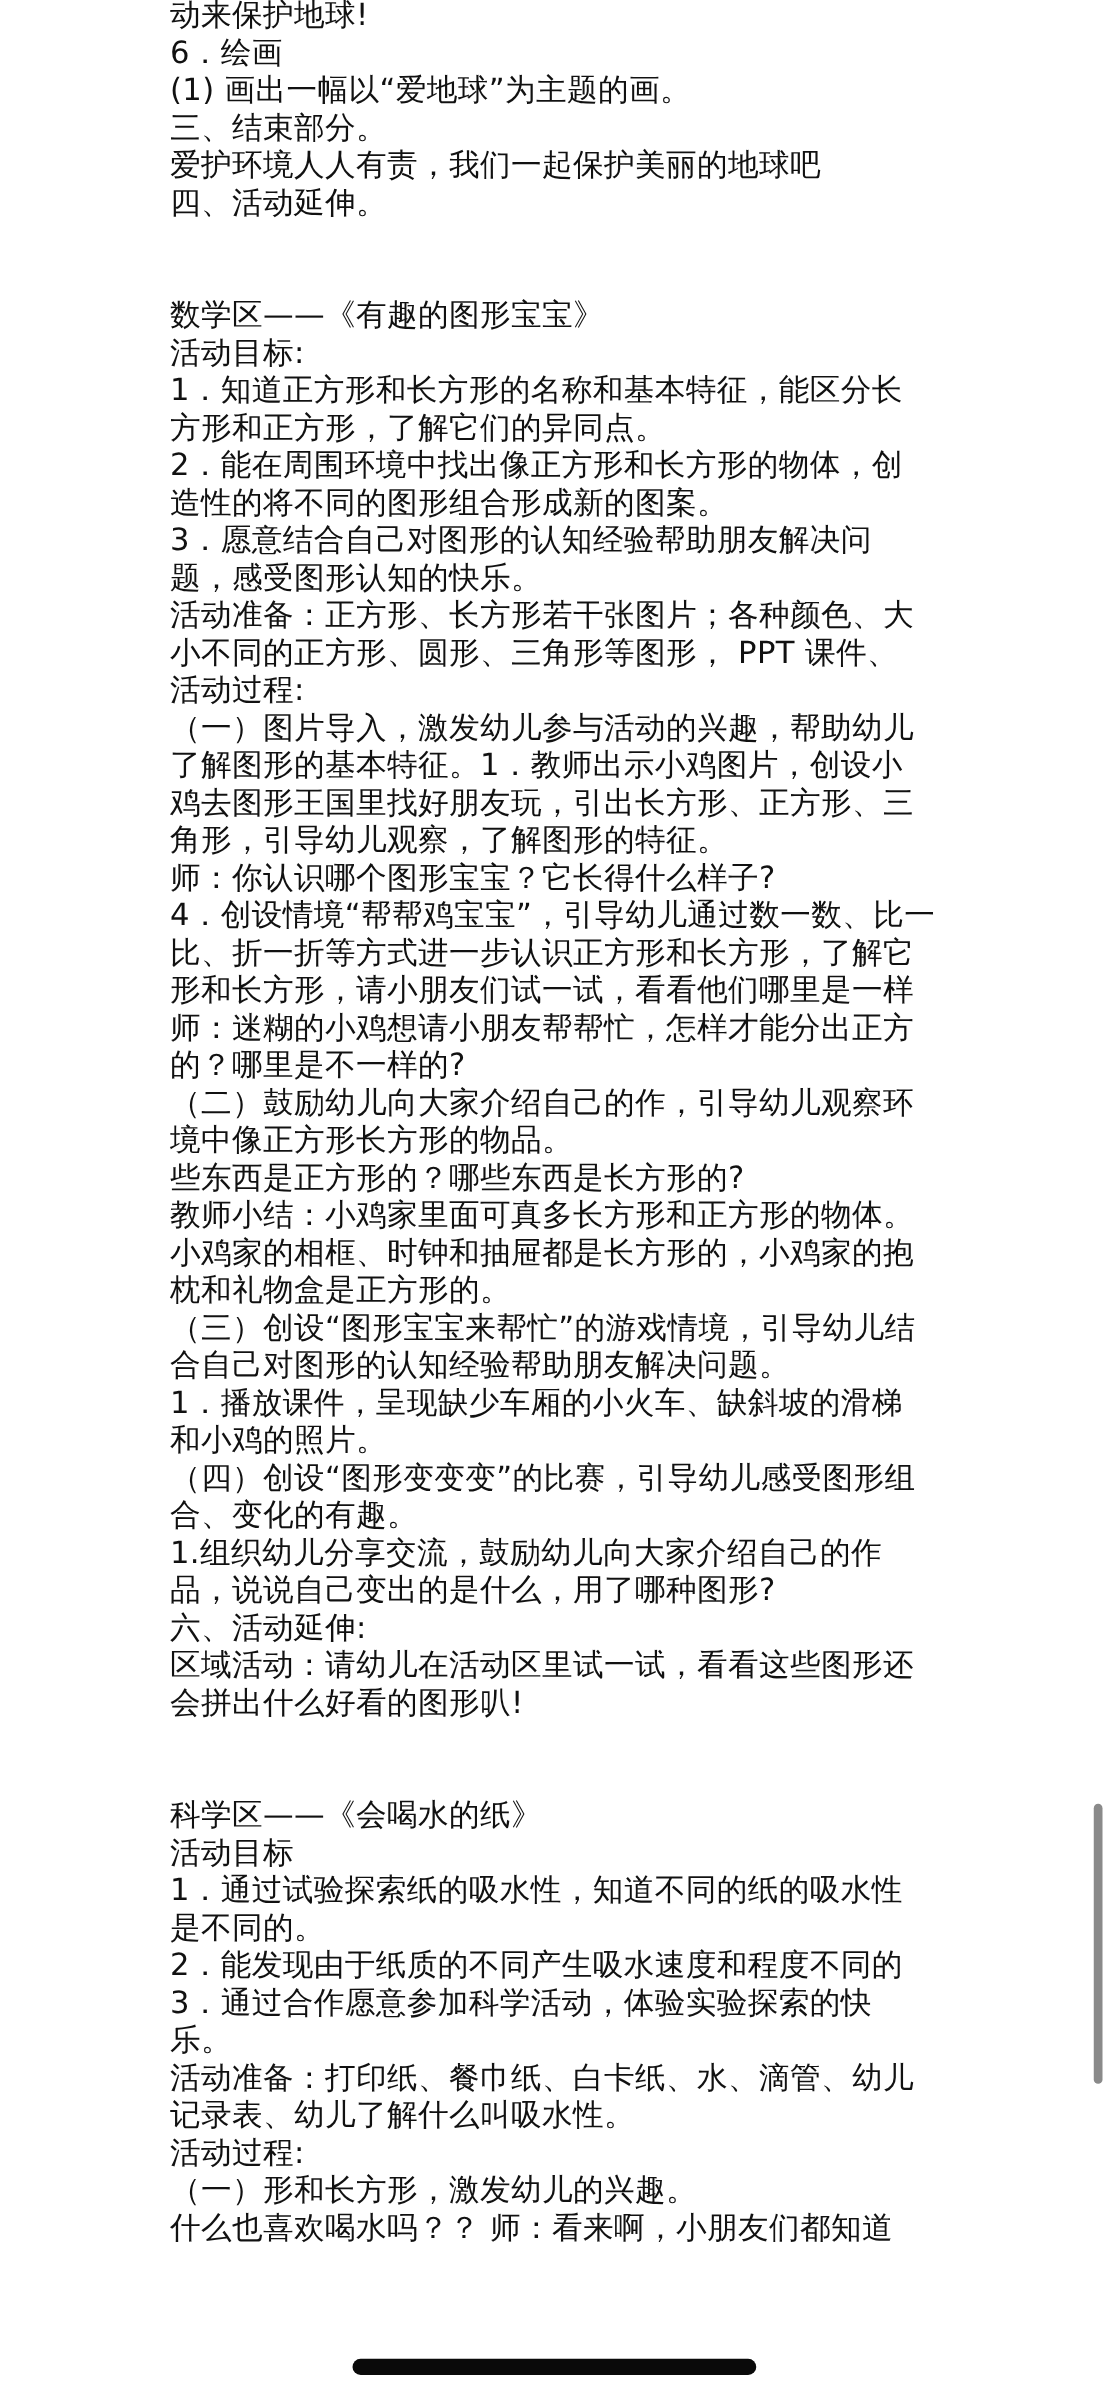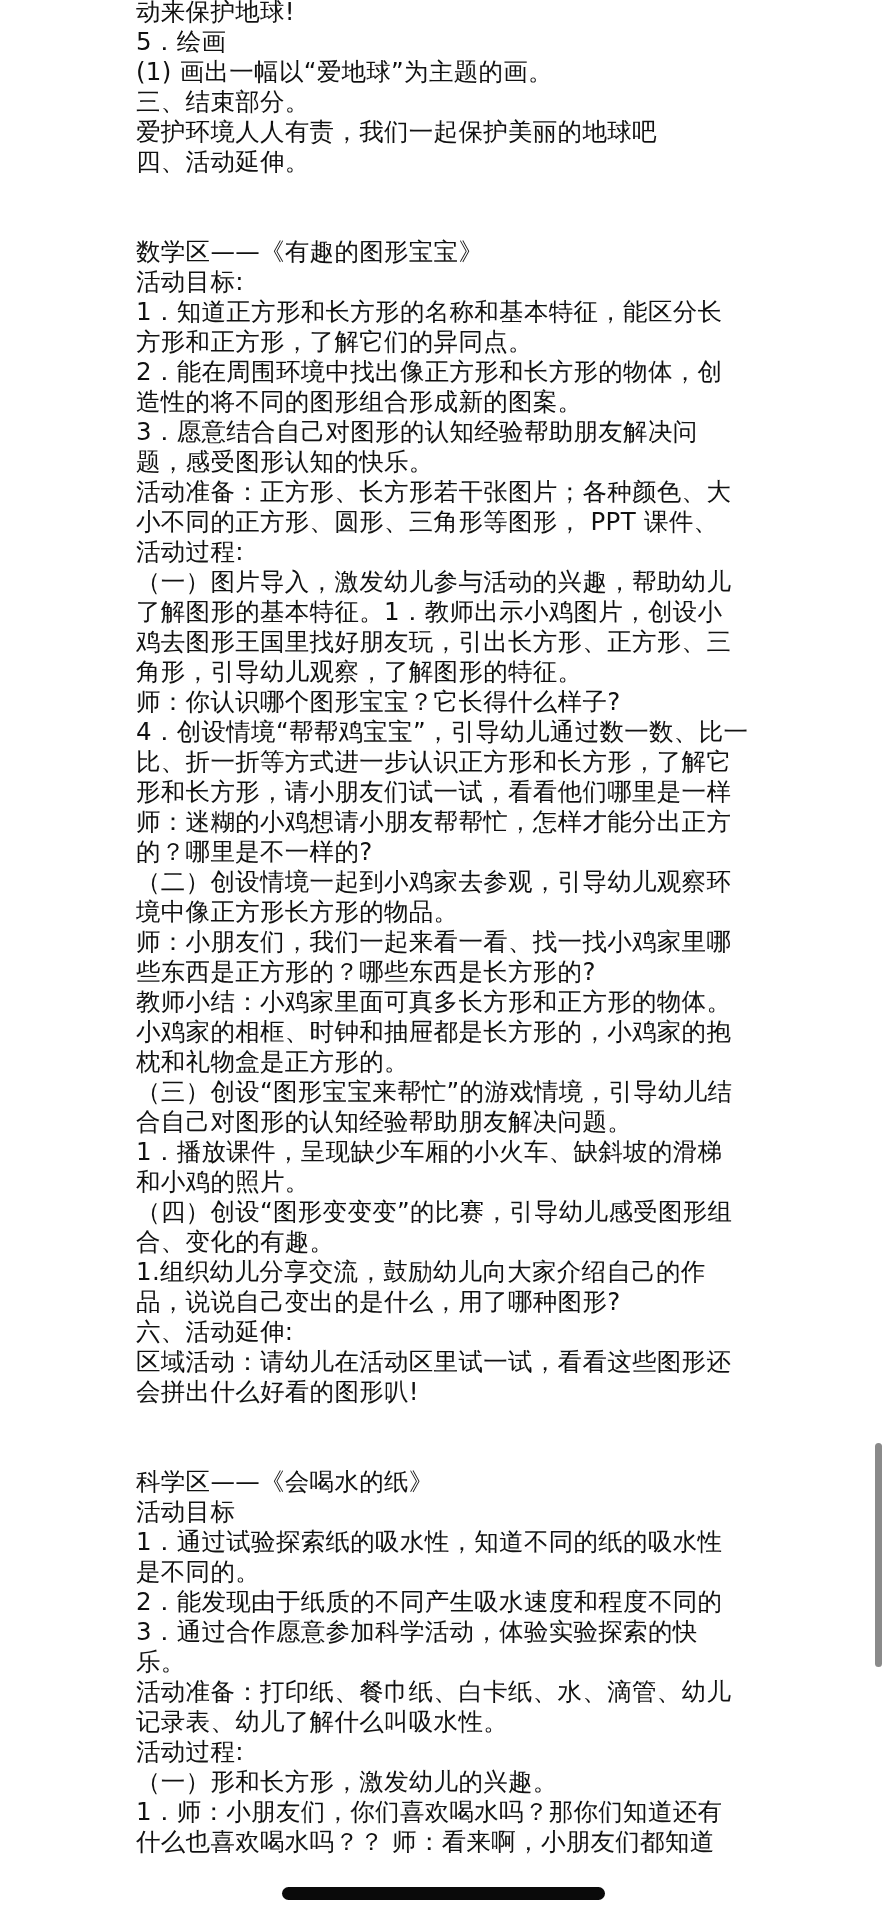--- a/index.html
+++ b/index.html
@@ -24,21 +24,21 @@
     position: absolute; left: 282px; top: 1887px;
     width: 323px; height: 13px; border-radius: 7px;
     background: #0a0a0a;
   }
 </style>
 </head>
 <body>
 
 <div class="page" id="page">
     <div class="line">动来保护地球!</div>
-    <div class="line">5．绘画</div>
+    <div class="line">6．绘画</div>
     <div class="line">(1) 画出一幅以“爱地球”为主题的画。</div>
     <div class="line">三、结束部分。</div>
     <div class="line">爱护环境人人有责，我们一起保护美丽的地球吧</div>
     <div class="line">四、活动延伸。</div>
     <div class="blank"></div>
     <div class="blank"></div>
     <div class="line">数学区——《有趣的图形宝宝》</div>
     <div class="line">活动目标:</div>
     <div class="line">1．知道正方形和长方形的名称和基本特征，能区分长</div>
     <div class="line">方形和正方形，了解它们的异同点。</div>
@@ -52,23 +52,22 @@
     <div class="line">（一）图片导入，激发幼儿参与活动的兴趣，帮助幼儿</div>
     <div class="line">了解图形的基本特征。1．教师出示小鸡图片，创设小</div>
     <div class="line">鸡去图形王国里找好朋友玩，引出长方形、正方形、三</div>
     <div class="line">角形，引导幼儿观察，了解图形的特征。</div>
     <div class="line">师：你认识哪个图形宝宝？它长得什么样子?</div>
     <div class="line">4．创设情境“帮帮鸡宝宝”，引导幼儿通过数一数、比一</div>
     <div class="line">比、折一折等方式进一步认识正方形和长方形，了解它</div>
     <div class="line">形和长方形，请小朋友们试一试，看看他们哪里是一样</div>
     <div class="line">师：迷糊的小鸡想请小朋友帮帮忙，怎样才能分出正方</div>
     <div class="line">的？哪里是不一样的?</div>
-    <div class="line">（二）创设情境一起到小鸡家去参观，引导幼儿观察环</div>
+    <div class="line">（二）鼓励幼儿向大家介绍自己的作，引导幼儿观察环</div>
     <div class="line">境中像正方形长方形的物品。</div>
-    <div class="line">师：小朋友们，我们一起来看一看、找一找小鸡家里哪</div>
     <div class="line">些东西是正方形的？哪些东西是长方形的?</div>
     <div class="line">教师小结：小鸡家里面可真多长方形和正方形的物体。</div>
     <div class="line">小鸡家的相框、时钟和抽屉都是长方形的，小鸡家的抱</div>
     <div class="line">枕和礼物盒是正方形的。</div>
     <div class="line">（三）创设“图形宝宝来帮忙”的游戏情境，引导幼儿结</div>
     <div class="line">合自己对图形的认知经验帮助朋友解决问题。</div>
     <div class="line">1．播放课件，呈现缺少车厢的小火车、缺斜坡的滑梯</div>
     <div class="line">和小鸡的照片。</div>
     <div class="line">（四）创设“图形变变变”的比赛，引导幼儿感受图形组</div>
     <div class="line">合、变化的有趣。</div>
@@ -83,18 +82,17 @@
     <div class="line">活动目标</div>
     <div class="line">1．通过试验探索纸的吸水性，知道不同的纸的吸水性</div>
     <div class="line">是不同的。</div>
     <div class="line">2．能发现由于纸质的不同产生吸水速度和程度不同的</div>
     <div class="line">3．通过合作愿意参加科学活动，体验实验探索的快</div>
     <div class="line">乐。</div>
     <div class="line">活动准备：打印纸、餐巾纸、白卡纸、水、滴管、幼儿</div>
     <div class="line">记录表、幼儿了解什么叫吸水性。</div>
     <div class="line">活动过程:</div>
     <div class="line">（一）形和长方形，激发幼儿的兴趣。</div>
-    <div class="line">1．师：小朋友们，你们喜欢喝水吗？那你们知道还有</div>
     <div class="line">什么也喜欢喝水吗？？ 师：看来啊，小朋友们都知道</div>
   </div>
 
 <div class="scrollbar"></div>
 <div class="home-indicator"></div>
 
 </body></html>

